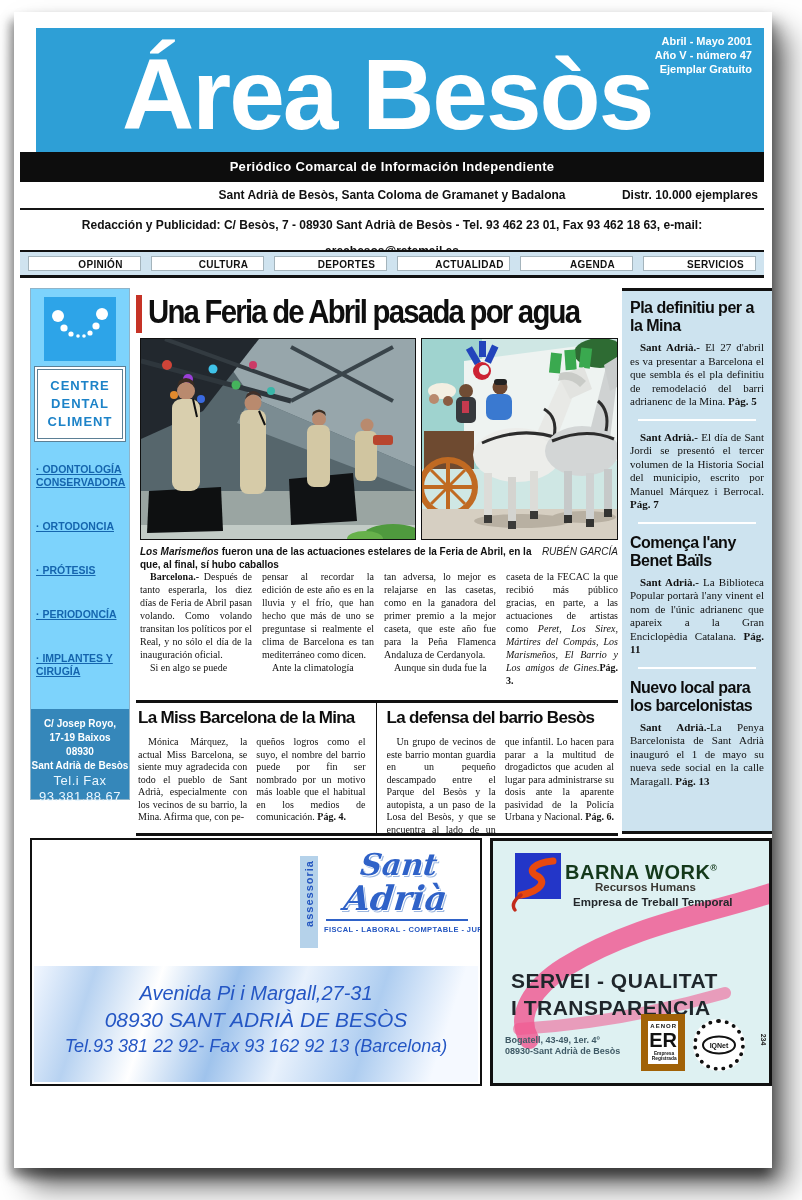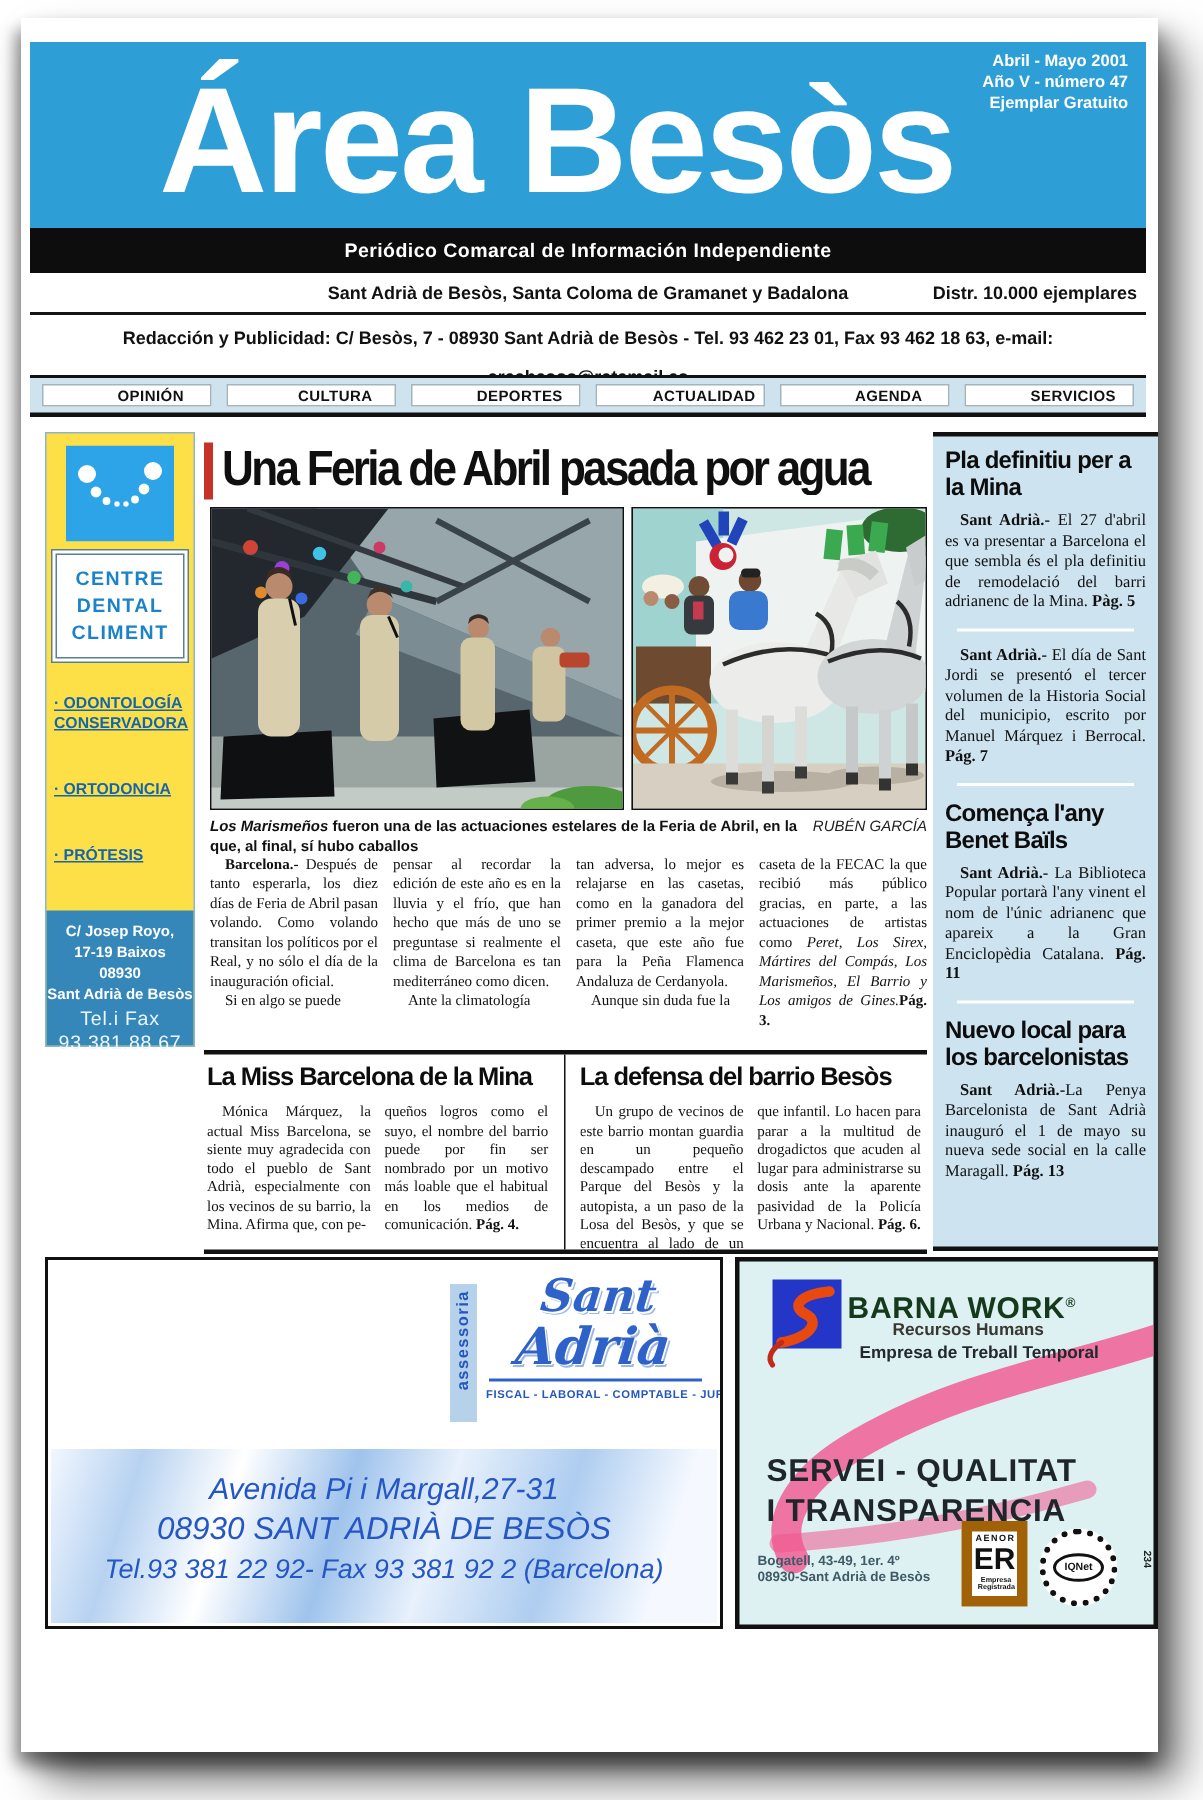--- a/index.html
+++ b/index.html
@@ -1,40 +1,40 @@
 <!DOCTYPE html>
 <html><head>
 <meta charset="utf-8">
 <style>
   html,body{margin:0;padding:0;background:#ffffff;}
   .stage{position:relative;width:802px;height:1200px;overflow:hidden;background:#ffffff;
          font-family:"Liberation Sans",sans-serif;color:#111;}
   .sheet{position:absolute;left:14px;top:12px;width:758px;height:1156px;background:#fff;
          box-shadow:-4px 8px 10px rgba(0,0,0,.38), 16px 20px 28px rgba(0,0,0,.5), 6px 10px 14px rgba(0,0,0,.32);}
   
-  .masthead{position:absolute;left:6px;right:8px;top:16px;height:124px;background:#2E9FD6;}
+  .masthead{position:absolute;left:22px;right:8px;top:16px;height:124px;background:#2E9FD6;}
   .mast-title{position:absolute;left:86px;top:12px;font-weight:bold;font-size:100px;line-height:108px;
               color:#fff;letter-spacing:-2px;white-space:nowrap;}
   .mast-issue{position:absolute;right:12px;top:6px;text-align:right;color:#fff;
               font-weight:bold;font-size:11px;line-height:14px;}
   .tagbar{position:absolute;left:6px;right:8px;top:140px;height:30px;background:#0d0d0d;color:#fff;
           text-align:center;font-weight:bold;font-size:13px;line-height:30px;letter-spacing:.3px;}
   .coverage-row{position:absolute;left:6px;right:8px;top:172px;height:24px;border-bottom:2px solid #151515;
                 font-weight:bold;font-size:12px;line-height:22px;}
   .coverage-center{display:block;text-align:center;}
   .coverage-dist{position:absolute;right:6px;top:0;}
   .contact-row{position:absolute;left:6px;right:8px;top:200px;height:24px;text-align:center;
                font-weight:bold;font-size:12px;line-height:26px;}
   .navband{position:absolute;left:6px;right:8px;top:238px;height:28px;background:#CFE3EF;
            border-top:2px solid #111;border-bottom:3px solid #111;display:flex;gap:10px;
            padding:4px 8px;box-sizing:border-box;}
   .nav-item{flex:1;background:#fff;border:1px solid #a4b4bc;text-align:center;
             font-weight:bold;font-size:10px;line-height:16px;letter-spacing:.3px;padding-left:32px;}
   
-  .dental{position:absolute;left:16px;top:276px;width:100px;height:410px;background:#fde047;
+  .dental{position:absolute;left:16px;top:276px;width:100px;height:512px;background:#7dd3fc;
           border:1px solid #8fb4c9;box-sizing:border-box;}
   .dental-smile{display:block;margin:8px auto 8px;}
   .dental-name{margin:0 6px;background:#fff;border:1px solid #5b7f95;box-shadow:0 0 0 2px #fff,0 0 0 3px #5b7f95;
                padding:7px 2px;text-align:center;color:#1D83C8;font-weight:bold;font-size:13px;line-height:18px;
                letter-spacing:1px;}
   .dental-services{margin:24px 5px 0;}
   .dental-service{color:#1565ae;font-weight:bold;font-size:10.5px;line-height:13px;
                   text-decoration:underline;margin-bottom:31px;}
   .dental-footer{position:absolute;left:0;right:0;bottom:0;height:90px;background:#3587BA;color:#fff;
                  text-align:center;font-weight:bold;font-size:10px;line-height:14px;padding-top:8px;
@@ -392,21 +392,21 @@
       <div class="sa-script">
         <div class="sa-line1">Sant</div>
         <div class="sa-line2">Adrià</div>
       </div>
       <div class="sa-rule"></div>
       <div class="sa-services">FISCAL - LABORAL - COMPTABLE - JURÍDICA</div>
     </div>
     <div class="asa-wave">
       <div class="wave1">Avenida Pi i Margall,27-31</div>
       <div class="wave2">08930 SANT ADRIÀ DE BESÒS</div>
-      <div class="wave3">Tel.93 381 22 92- Fax 93 381 92 2 (Barcelona)</div>
+      <div class="wave3">Tel.93 381 22 92- Fax 93 162 92 13 (Barcelona)</div>
     </div>
   </div>
 
   <div class="ad-barna">
     <svg class="bw-swoosh" viewBox="0 0 276 242" preserveAspectRatio="none">
       <path d="M278,52 C210,74 140,84 72,126 C40,146 22,174 36,198" stroke="#F0558E" stroke-width="20" fill="none" stroke-linecap="round" opacity="0.8"></path>
       <path d="M232,152 C162,172 92,184 26,188" stroke="#F0558E" stroke-width="12" fill="none" stroke-linecap="round" opacity="0.55"></path>
     </svg>
     <svg class="bw-sq" width="56" height="62" viewBox="0 0 56 62">
       <rect x="8" y="2" width="46" height="46" fill="#2336C8"></rect>

